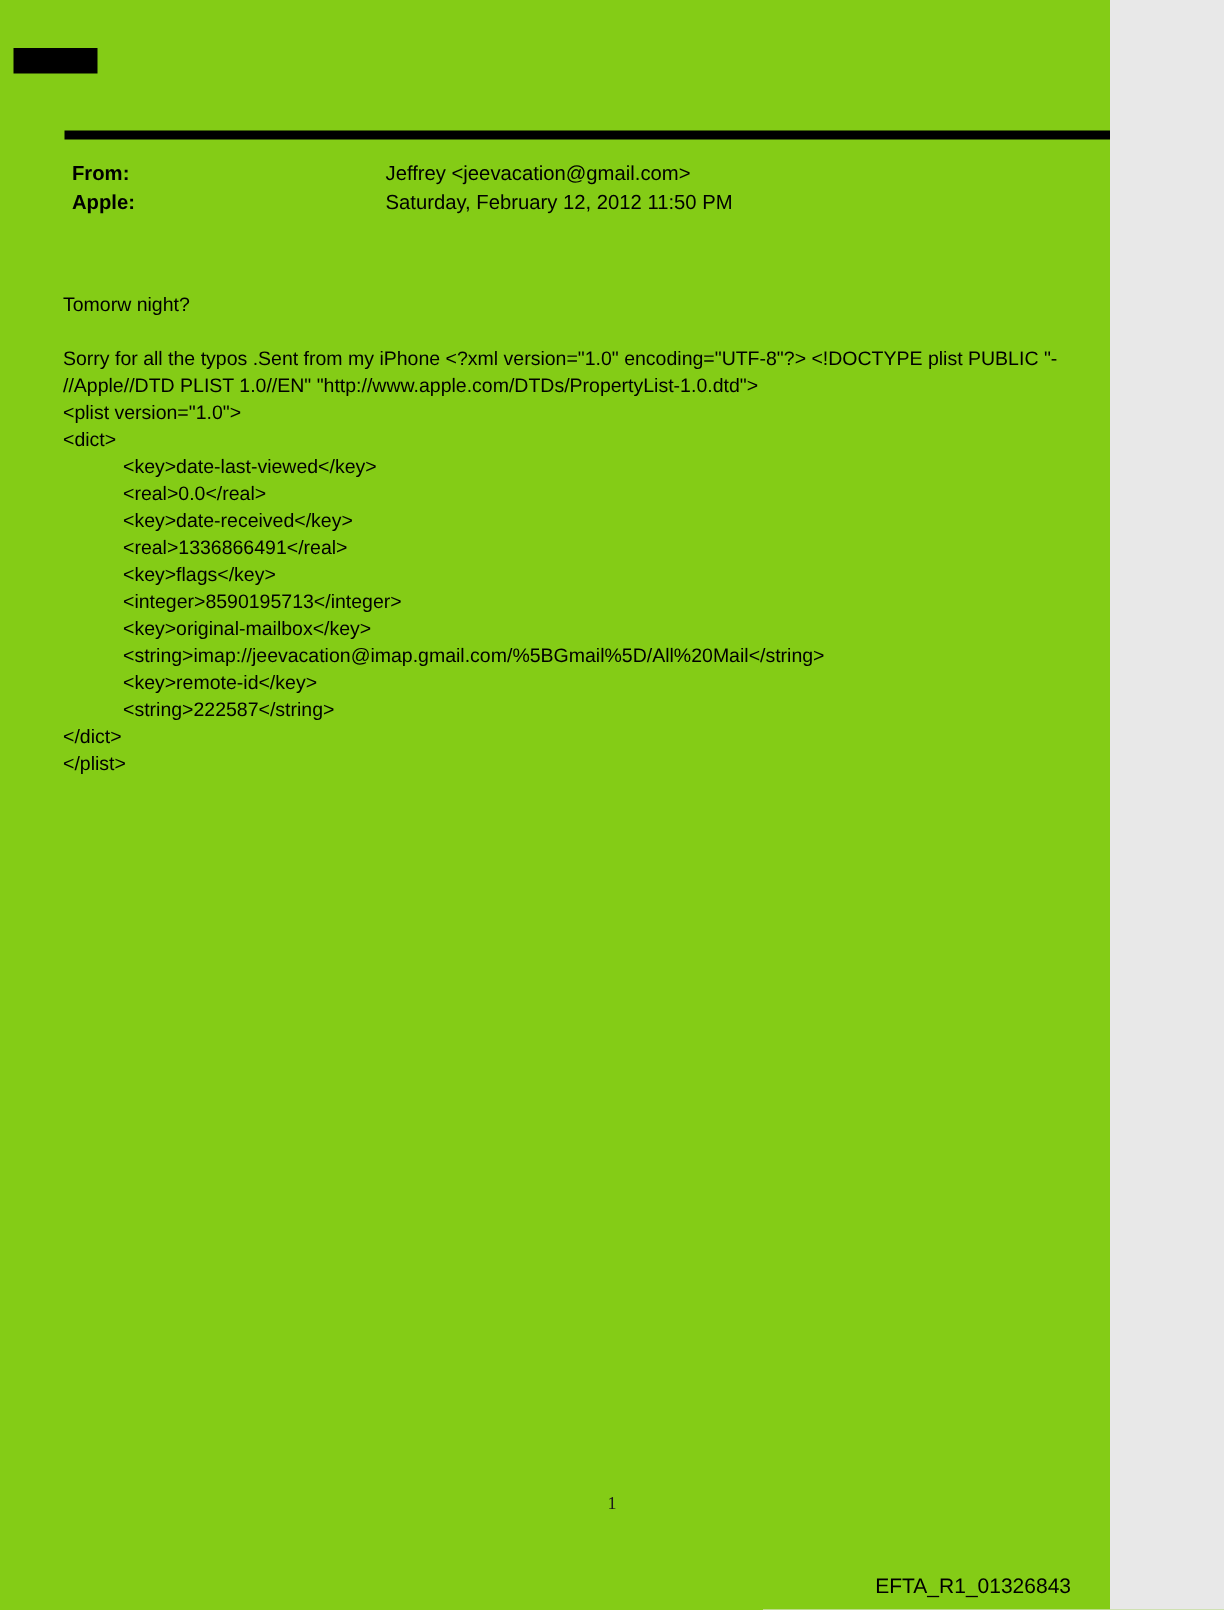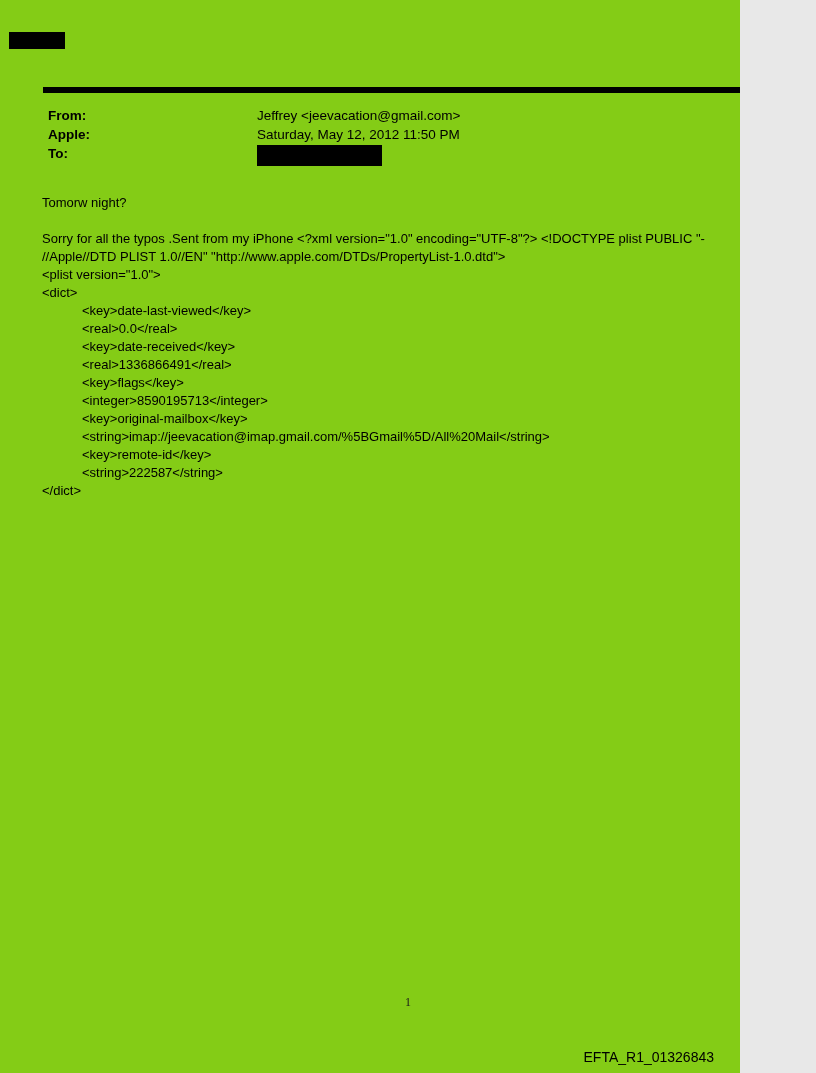--- a/index.html
+++ b/index.html
@@ -102,25 +102,21 @@
 
   <div class="rule"></div>
 
   <div class="hdr">
     <div class="hdr-row">
       <span class="hdr-label">From:</span>
       <span class="hdr-value">Jeffrey &lt;jeevacation@gmail.com&gt;</span>
     </div>
     <div class="hdr-row">
       <span class="hdr-label">Apple:</span>
-      <span class="hdr-value">Saturday, May 12, 2012 11:50 PM</span>
-    </div>
-    <div class="hdr-row">
-      <span class="hdr-label">To:</span>
-      <span class="redaction-bar"></span>
+      <span class="hdr-value">Saturday, February 12, 2012 11:50 PM</span>
     </div>
   </div>
 
   <div class="body-text">
     <div class="bline">Tomorw night?</div>
     <div class="bline"></div>
     <div class="bline">Sorry for all the typos .Sent from my iPhone &lt;?xml version="1.0" encoding="UTF-8"?&gt; &lt;!DOCTYPE plist PUBLIC "-</div>
     <div class="bline">//Apple//DTD PLIST 1.0//EN" "http://www.apple.com/DTDs/PropertyList-1.0.dtd"&gt;</div>
     <div class="bline">&lt;plist version="1.0"&gt;</div>
     <div class="bline">&lt;dict&gt;</div>
@@ -128,19 +124,20 @@
     <div class="bline ind">&lt;real&gt;0.0&lt;/real&gt;</div>
     <div class="bline ind">&lt;key&gt;date-received&lt;/key&gt;</div>
     <div class="bline ind">&lt;real&gt;1336866491&lt;/real&gt;</div>
     <div class="bline ind">&lt;key&gt;flags&lt;/key&gt;</div>
     <div class="bline ind">&lt;integer&gt;8590195713&lt;/integer&gt;</div>
     <div class="bline ind">&lt;key&gt;original-mailbox&lt;/key&gt;</div>
     <div class="bline ind">&lt;string&gt;imap://jeevacation@imap.gmail.com/%5BGmail%5D/All%20Mail&lt;/string&gt;</div>
     <div class="bline ind">&lt;key&gt;remote-id&lt;/key&gt;</div>
     <div class="bline ind">&lt;string&gt;222587&lt;/string&gt;</div>
     <div class="bline">&lt;/dict&gt;</div>
+    <div class="bline">&lt;/plist&gt;</div>
   </div>
 
   <div class="page-num">1</div>
 
   <div class="bates">EFTA_R1_01326843</div>
 
 </div>
 
 </body></html>

